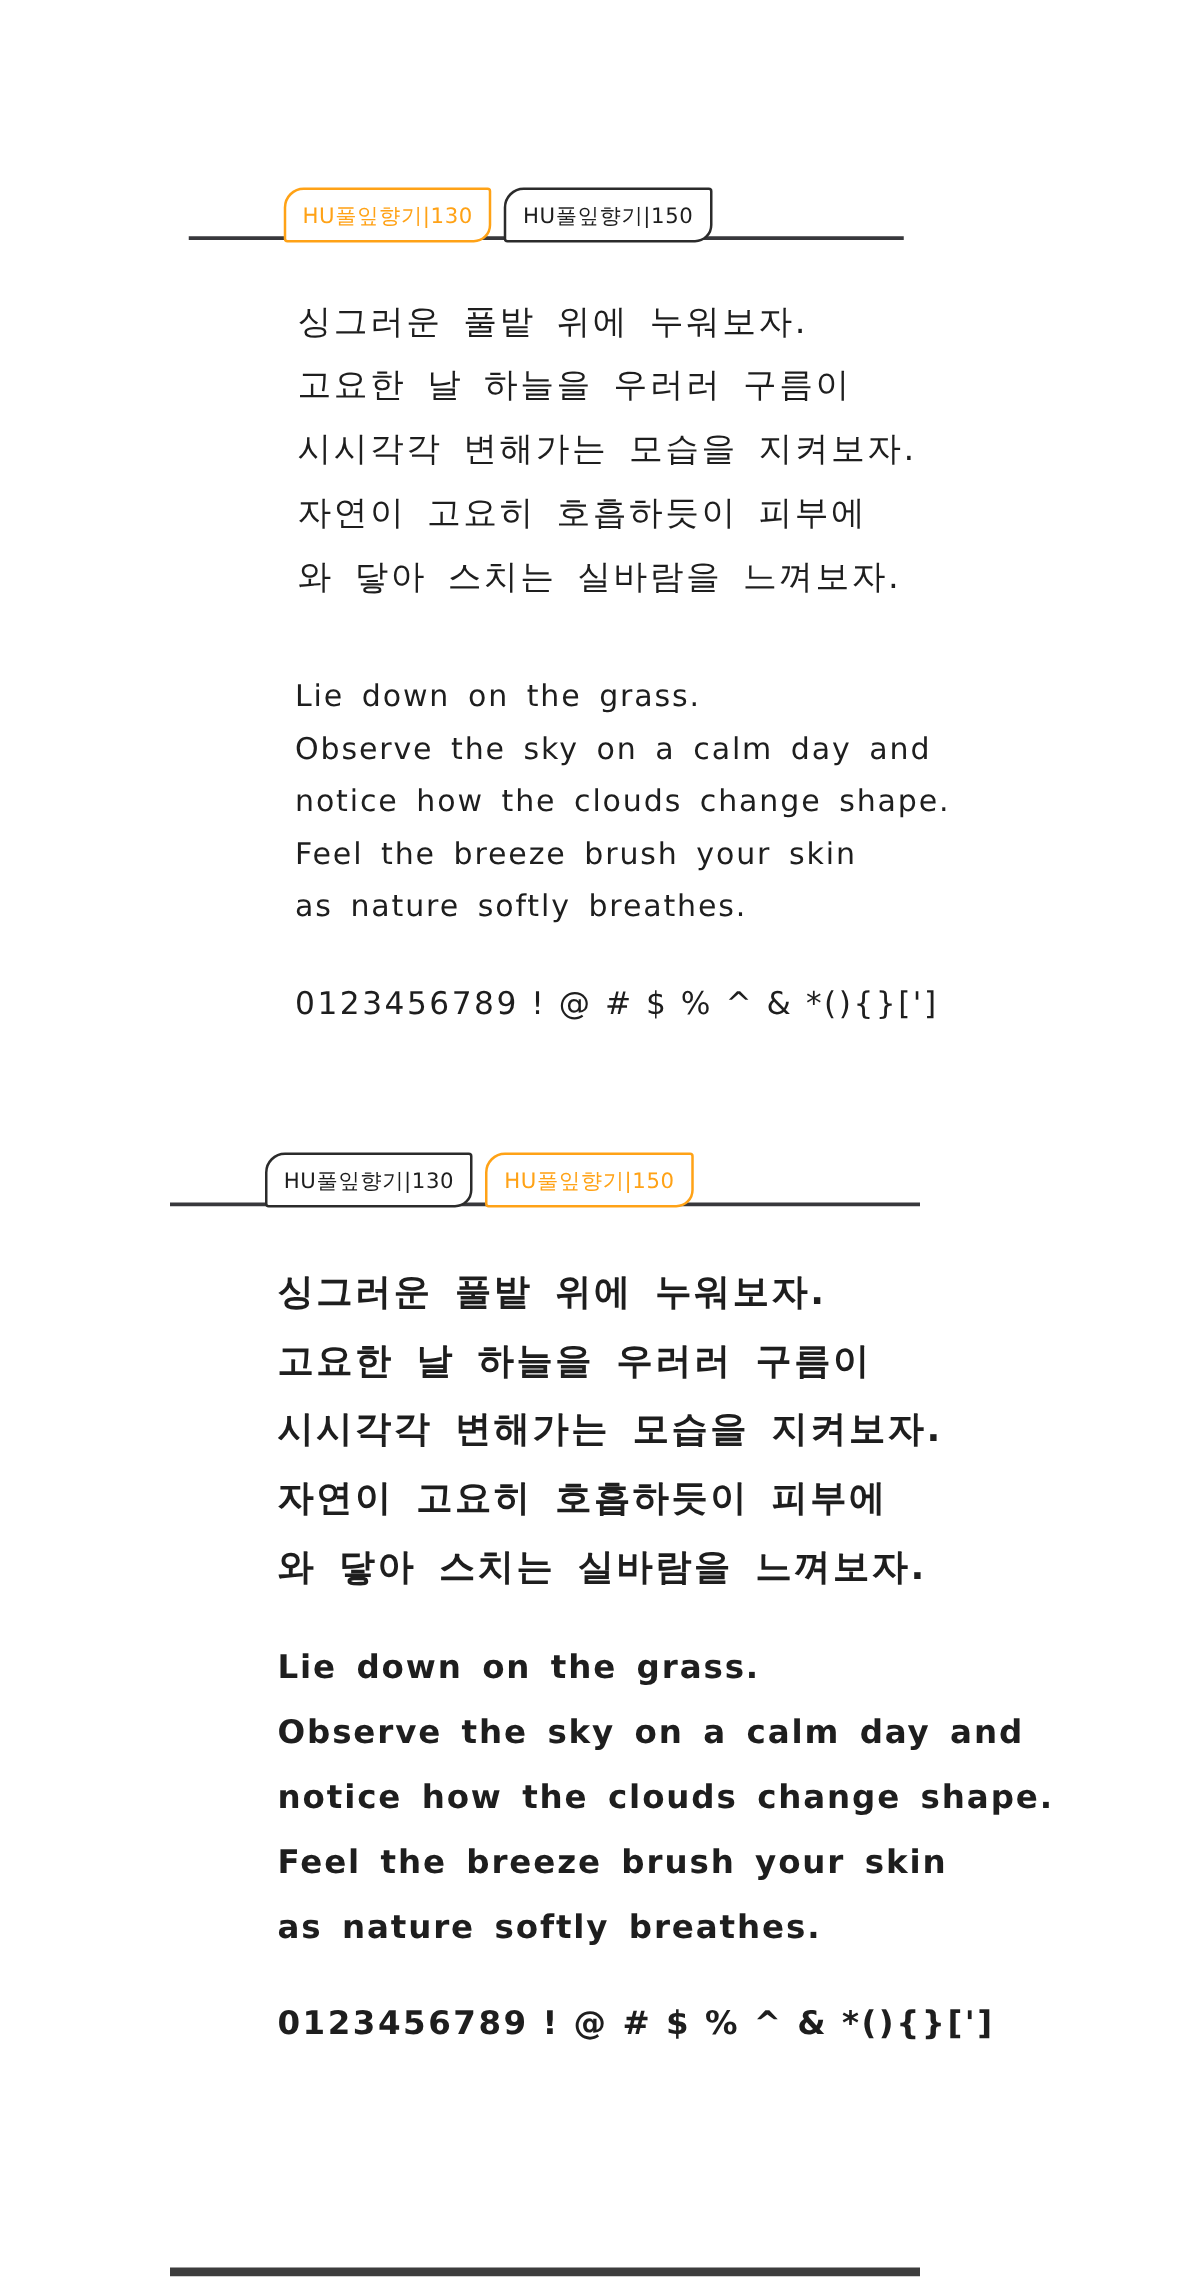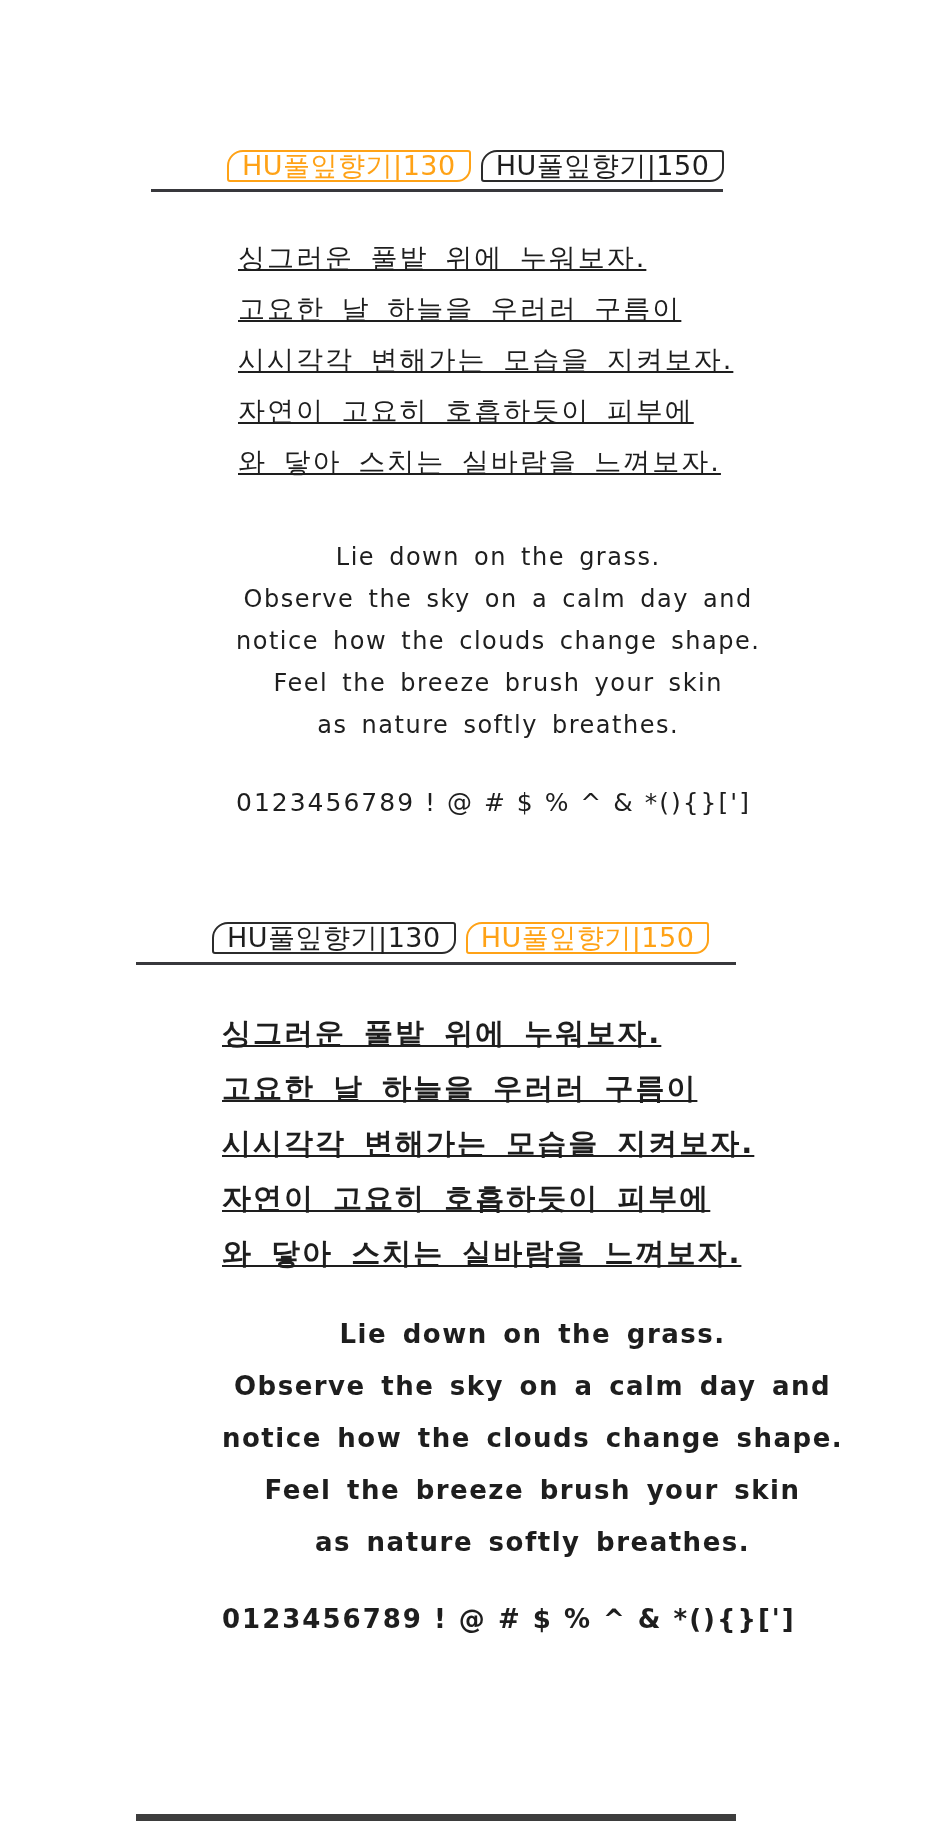--- a/index.html
+++ b/index.html
@@ -9,34 +9,34 @@
   html,body{background:var(--page_bg);}
   body{
     width:950px;height:1826px;position:relative;overflow:hidden;
     font-family:"DejaVu Sans","Liberation Sans",sans-serif;
     color:var(--ink);
   }
   .abs{position:absolute;}
   
   .tab-bar{display:flex;gap:10px;z-index:3;}
   .tab{
-    height:32px;display:flex;align-items:center;
+    height:44px;display:flex;align-items:center;
     padding:0 13px;background:#fff;
     border:2px solid #2B2B2B;
     border-radius:16px 3px 14px 3px;
-    font-size:27px;letter-spacing:0.5px;
+    font-size:17px;letter-spacing:0.5px;
     color:var(--ink);cursor:pointer;white-space:nowrap;
   }
   .tab.active{color:var(--accent);border-color:var(--accent);}
   
   .rule{background:var(--rule);z-index:1;}
   
   .sample p{margin:0;white-space:nowrap;}
-  .ko{font-size:27px;line-height:51px;letter-spacing:2px;word-spacing:6px;text-decoration:underline;}
-  .en{font-size:24px;line-height:42px;letter-spacing:1.5px;word-spacing:5px;text-align:center;}
+  .ko{font-size:27px;line-height:51px;letter-spacing:2px;word-spacing:6px;}
+  .en{font-size:24px;line-height:42px;letter-spacing:1.5px;word-spacing:5px;}
   .glyphs{font-size:25px;line-height:28px;letter-spacing:2px;white-space:nowrap;text-align:center;}
   
   .w150 .ko{font-size:29px;line-height:55px;font-weight:700;}
   .w150 .en{font-size:26px;line-height:52px;font-weight:700;}
   .w150 .glyphs{font-size:26px;line-height:30px;font-weight:700;}
 </style>
 </head>
 <body>
 
 <section>

